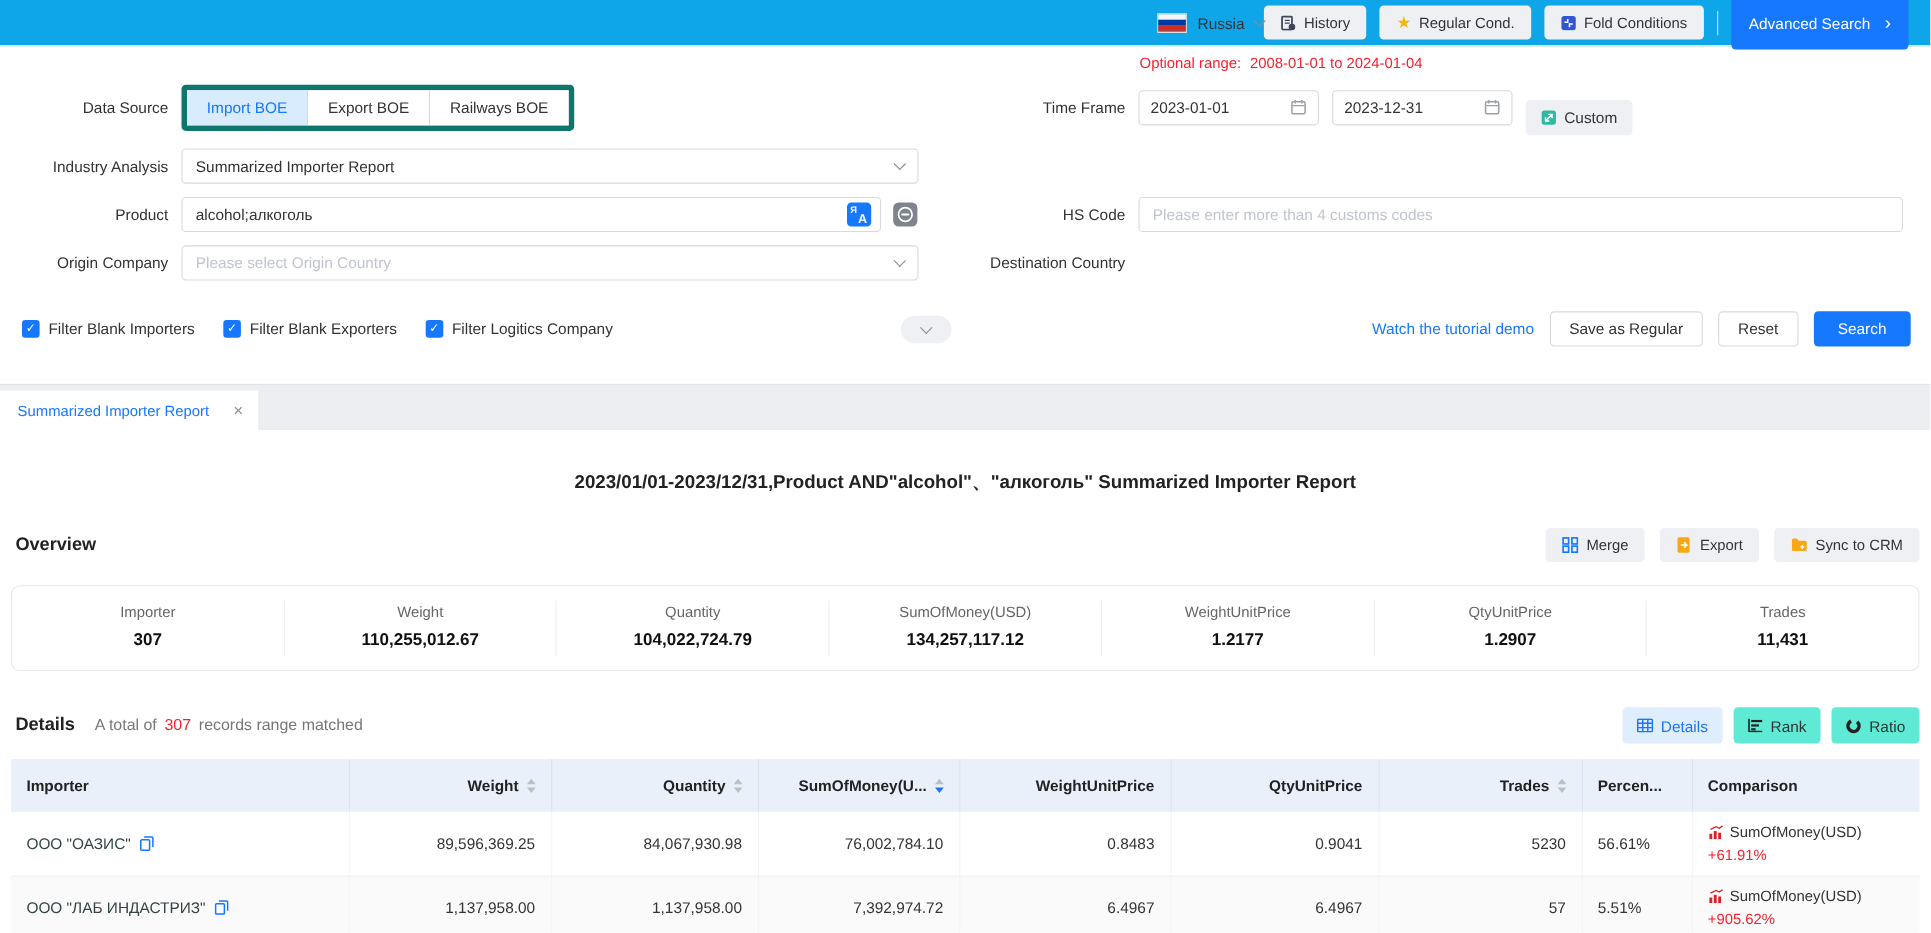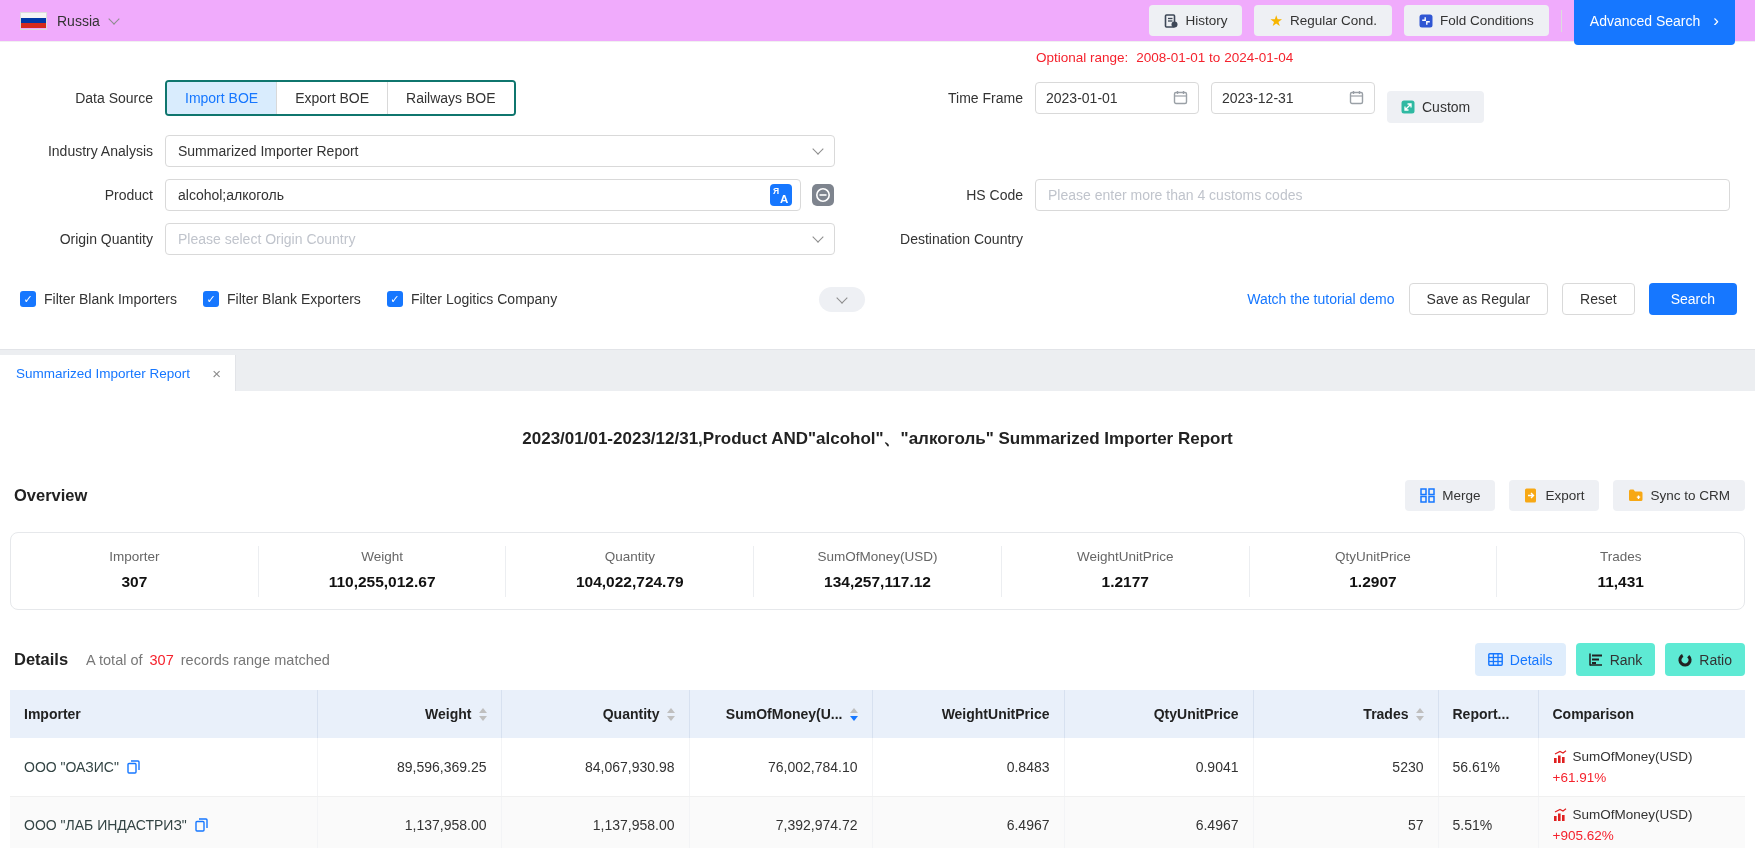--- a/index.html
+++ b/index.html
@@ -1,21 +1,21 @@
 <!DOCTYPE html>
 <html><head>
 <meta charset="utf-8">
 <style>
   * { margin:0; padding:0; box-sizing:border-box; }
   html,body { width:1755px; height:848px; overflow:hidden; background:#fff;
     font-family:"Liberation Sans", sans-serif; color:#333; font-size:14px; }
 
   
-  .topbar { height:42px; background:#f0abfc; display:flex; align-items:center;
-    justify-content:space-between; padding:0 20px; border-bottom:1px solid #f0f0f0; }
+  .topbar { height:42px; background:#0ea5e9; display:flex; align-items:center;
+    justify-content:flex-end; padding:0 20px; border-bottom:1px solid #f0f0f0; }
   .tb-left { display:flex; align-items:center; gap:10px; cursor:pointer; }
   .flag { width:27px; height:18px; border:1px solid #dcdcdc; display:flex; flex-direction:column; }
   .flag span { flex:1; }
   .flag .w { background:#f5f5f5; } .flag .b { background:#0039a6; } .flag .r { background:#d52b1e; }
   .chev { width:8px; height:8px; border-right:1.6px solid #8c8c8c; border-bottom:1.6px solid #8c8c8c;
     transform:rotate(45deg); margin-top:-4px; display:inline-block; }
   .tb-right { display:flex; align-items:center; gap:12px; }
   .tb-btn { height:31px; padding:0 15px; background:#eef0f4; border-radius:4px; display:flex;
     align-items:center; gap:7px; font-size:13.5px; color:#333; cursor:pointer; white-space:nowrap; }
   .star { color:#f7b500; font-size:15px; line-height:1; }
@@ -24,21 +24,21 @@
     display:flex; align-items:center; gap:13px; cursor:pointer; }
   .btn-primary .arr { font-size:17px; line-height:1; }
 
   
   .form-area { padding-top:4px; }
   .opt-range { margin:4px 0 2px 1036px; color:#f5222d; font-size:13.5px; height:20px; display:flex; gap:8px; }
   .form-row { display:flex; align-items:center; margin-top:12px; }
   .lbl { text-align:right; padding-right:12px; font-size:14px; color:#333; }
   .lbl-l { width:165px; } .fld-l { width:670px; }
   .lbl-r { width:200px; } .fld-r { width:695px; }
-  .seg { display:inline-flex; border:2px solid #0f766e; border-radius:4px; overflow:hidden; }
+  .seg { display:inline-flex; border:5px solid #0f766e; border-radius:4px; overflow:hidden; }
   .seg-btn { height:32px; padding:0 18px; display:flex; align-items:center; background:#fff;
     border-right:1px solid #d9d9d9; cursor:pointer; }
   .seg-btn:last-child { border-right:none; }
   .seg-btn.active { background:#d9ecfd; color:#1677ff; }
   .date-input { width:164px; height:32px; border:1px solid #d9d9d9; border-radius:4px; background:#fff;
     display:flex; align-items:center; justify-content:space-between; padding:0 10px; cursor:pointer; }
   .tf-wrap { display:flex; align-items:center; gap:12px; }
   .custom-btn { height:32px; background:#eef0f4; border-radius:4px; padding:0 14px; display:flex;
     align-items:center; gap:7px; cursor:pointer;margin-top:19px; }
   .select { height:32px; border:1px solid #d9d9d9; border-radius:4px; background:#fff; display:flex;
@@ -246,21 +246,21 @@
           </svg>
       </span>
     </span>
     <span class="lbl lbl-r">HS Code</span>
     <span class="fld-r">
       <input class="text-inp" style="padding-right: 12px;" placeholder="Please enter more than 4 customs codes">
     </span>
   </div>
 
   <div class="form-row">
-    <span class="lbl lbl-l">Origin Quantity</span>
+    <span class="lbl lbl-l">Origin Company</span>
     <span class="fld-l">
       <span class="select">
         <span class="placeholder">Please select Origin Country</span>
         <span class="chev"></span>
       </span>
     </span>
     <span class="lbl lbl-r">Destination Country</span>
   </div>
 
   <div class="actions-row">
@@ -470,21 +470,21 @@
             <span class="th-inner">
               <span>Trades</span>
               <span class="carets">
                 <span class="caret-up"></span>
                 <span class="caret-down"></span>
               </span>
             </span>
           </th>
         <th>
             <span class="th-inner">
-              <span>Report...</span>
+              <span>Percen...</span>
             </span>
           </th>
         <th>
             <span class="th-inner">
               <span>Comparison</span>
             </span>
           </th>
       </tr>
     </thead>
     <tbody>

